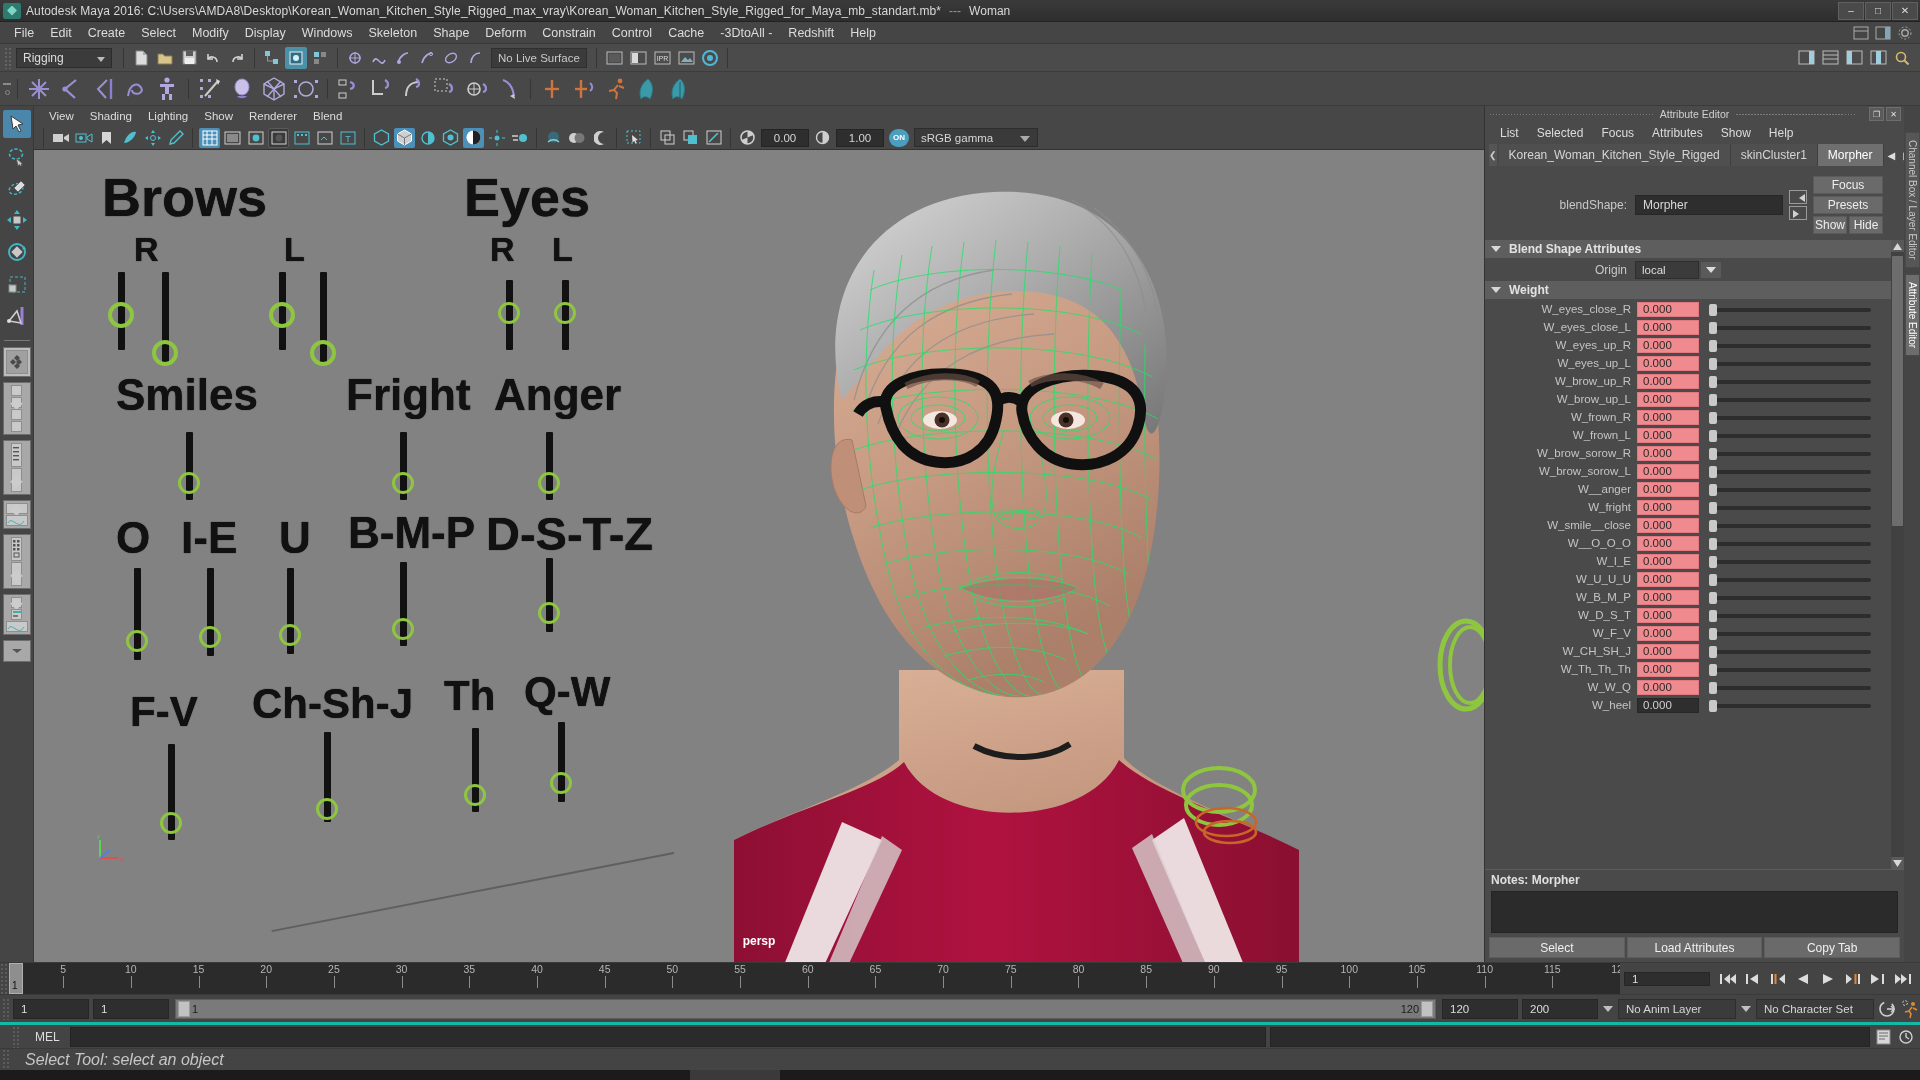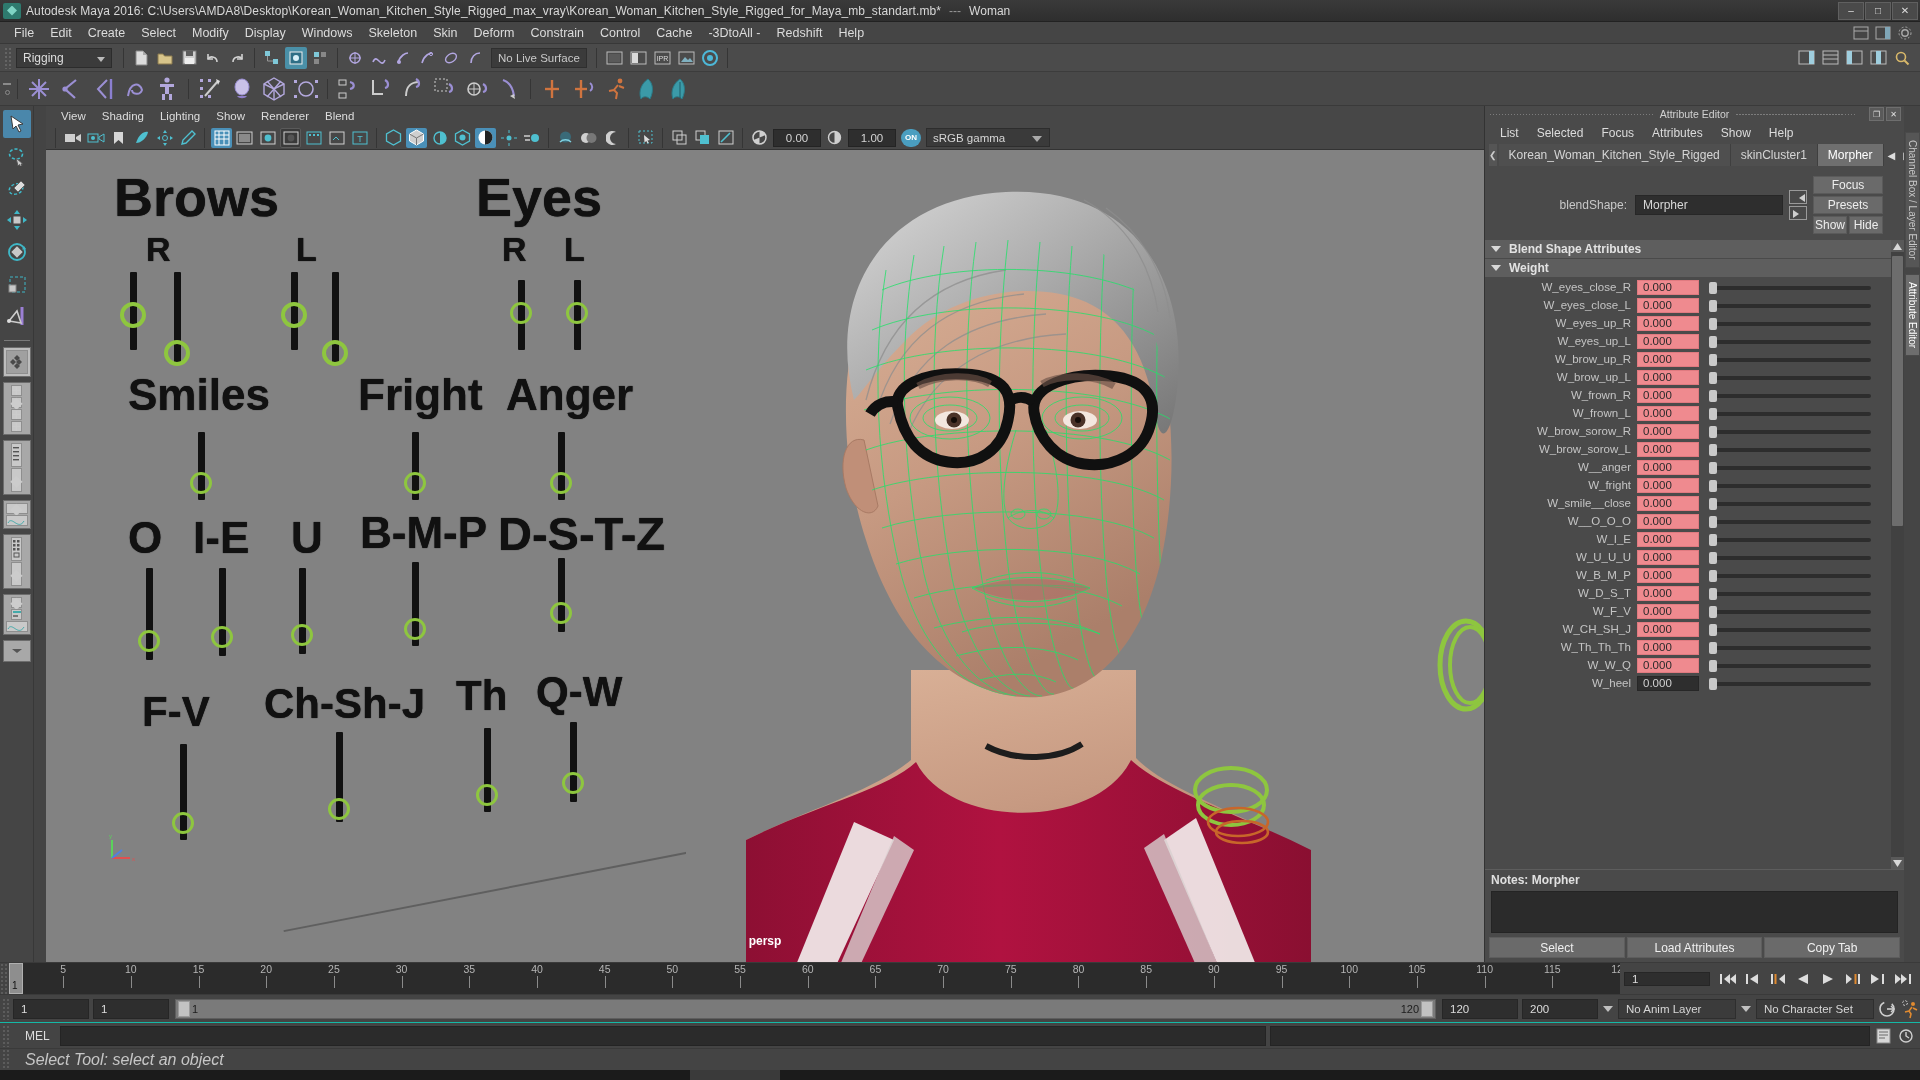--- a/index.html
+++ b/index.html
@@ -112,21 +112,21 @@
   .tbx-div { width: 26px; height: 1px; background: #7a7a7a; margin: 6px 0; }
   .tbx-layout {
     width: 28px; margin-bottom: 5px; background:#a8a8a8;
     border:1px solid #6d6d6d; padding:2px;
     display:flex; flex-wrap:wrap; gap:1px; justify-content:center;
   }
   .lq { width: 11px; height: 11px; background: #c9c9c9; border:1px solid #8e8e8e;
         display:flex;align-items:center;justify-content:center;}
 
   
-  .viewcol { flex: 1; display: flex; flex-direction: column; min-width: 0; background:#3b3b3b;margin-left:12px;}
+  .viewcol { flex: 1; display: flex; flex-direction: column; min-width: 0; background:#3b3b3b;}
   .panelmenu {
     height: 20px; background: #474747; display: flex; align-items: center;
     flex: 0 0 20px; padding-left: 8px; gap: 2px;
   }
   .pm-item { font-size: 11.5px; color: #dcdcdc; padding: 1px 7px; }
   .panelbar {
     height: 24px; background: #474747; display: flex; align-items: center;
     flex: 0 0 24px; padding-left: 4px; border-bottom: 1px solid #333;
   }
   .pb-ico {
@@ -317,21 +317,21 @@
   .rr-handle { width:12px; height:16px; background:#c2c2c2; border:1px solid #9a9a9a; margin: 0 2px;}
   .rr-lbl { font-size:11px; color:#1c1c1c;}
   .rr-arrow { width:16px;height:20px;display:flex;align-items:center;justify-content:center;}
   .rr-arrow::after{content:"";border-left:5px solid transparent;border-right:5px solid transparent;
                    border-top:6px solid #c0c0c0;}
   .rr-wide { width: 118px; height:20px; background:#3b3b3b; border:1px solid #2e2e2e;
              color:#d6d6d6;font-size:11.5px;display:flex;align-items:center;padding-left:7px;margin:0 2px;}
 
   
   .melrow { height: 26px; background:#444; flex:0 0 26px; display:flex; align-items:center;
-            padding-left: 2px; border-top:1px solid #14b8a6;}
+            padding-left: 12px; border-top:3px solid #14b8a6;}
   .mel-lbl { font-size: 12px; color:#ddd; padding: 0 10px 0 14px;}
   .mel-input { flex: 1; height:20px; background:#2b2b2b; border:1px solid #242424; margin-right:4px;}
   .mel-input2 { width: 600px; height:20px; background:#2b2b2b; border:1px solid #242424;}
   .mel-icos { display:flex; gap:4px; padding: 0 6px;}
 
   
   .helpline { height: 22px; background:#444; flex:0 0 22px; display:flex; align-items:center;
               padding-left: 2px; border-top:1px solid #3a3a3a;}
   .help-txt { font-size: 16px; color:#c6c6c6; padding-left: 14px; font-style: italic;}
 
@@ -361,21 +361,21 @@
 
   <div class="menubar">
     <div class="menuitem">File</div>
     <div class="menuitem">Edit</div>
     <div class="menuitem">Create</div>
     <div class="menuitem">Select</div>
     <div class="menuitem">Modify</div>
     <div class="menuitem">Display</div>
     <div class="menuitem">Windows</div>
     <div class="menuitem">Skeleton</div>
-    <div class="menuitem">Skin</div>
+    <div class="menuitem">Shape</div>
     <div class="menuitem">Deform</div>
     <div class="menuitem">Constrain</div>
     <div class="menuitem">Control</div>
     <div class="menuitem">Cache</div>
     <div class="menuitem">-3DtoAll -</div>
     <div class="menuitem">Redshift</div>
     <div class="menuitem">Help</div>
     <div class="menubar-right">
       <svg class="mini-ico" viewBox="0 0 16 16">
           <rect x="1" y="2" width="14" height="12" fill="none" stroke="#bbb"></rect>
@@ -1323,20 +1323,25 @@
       </div>
 
       <div class="ae-body">
         <div class="ae-scrollarea">
 
           <div class="ae-section">
             <div class="ae-tri"></div>
             <span>Blend Shape Attributes</span>
           </div>
 
+          <div class="ae-originrow">
+            <div class="ae-lbl-r">Origin</div>
+            <div class="ae-origin-sel">local</div>
+            <div class="ae-origin-arrow"></div>
+          </div>
 
           <div class="ae-section">
             <div class="ae-tri"></div>
             <span>Weight</span>
           </div>
 
           <div id="weightlist">
               <div class="wrow">
                 <div class="wname">W_eyes_close_R</div>
                 <div class="wval">0.000</div>

